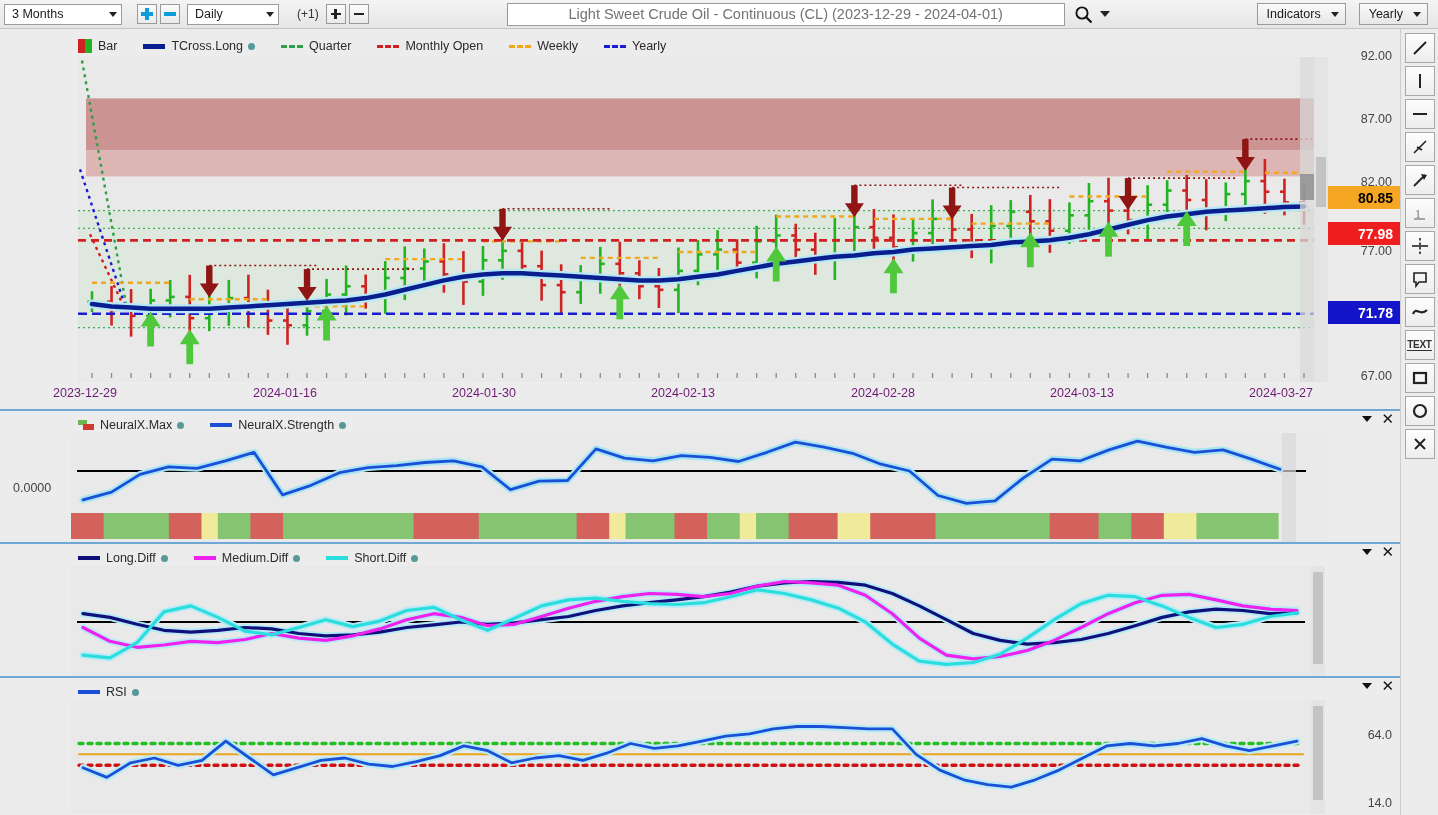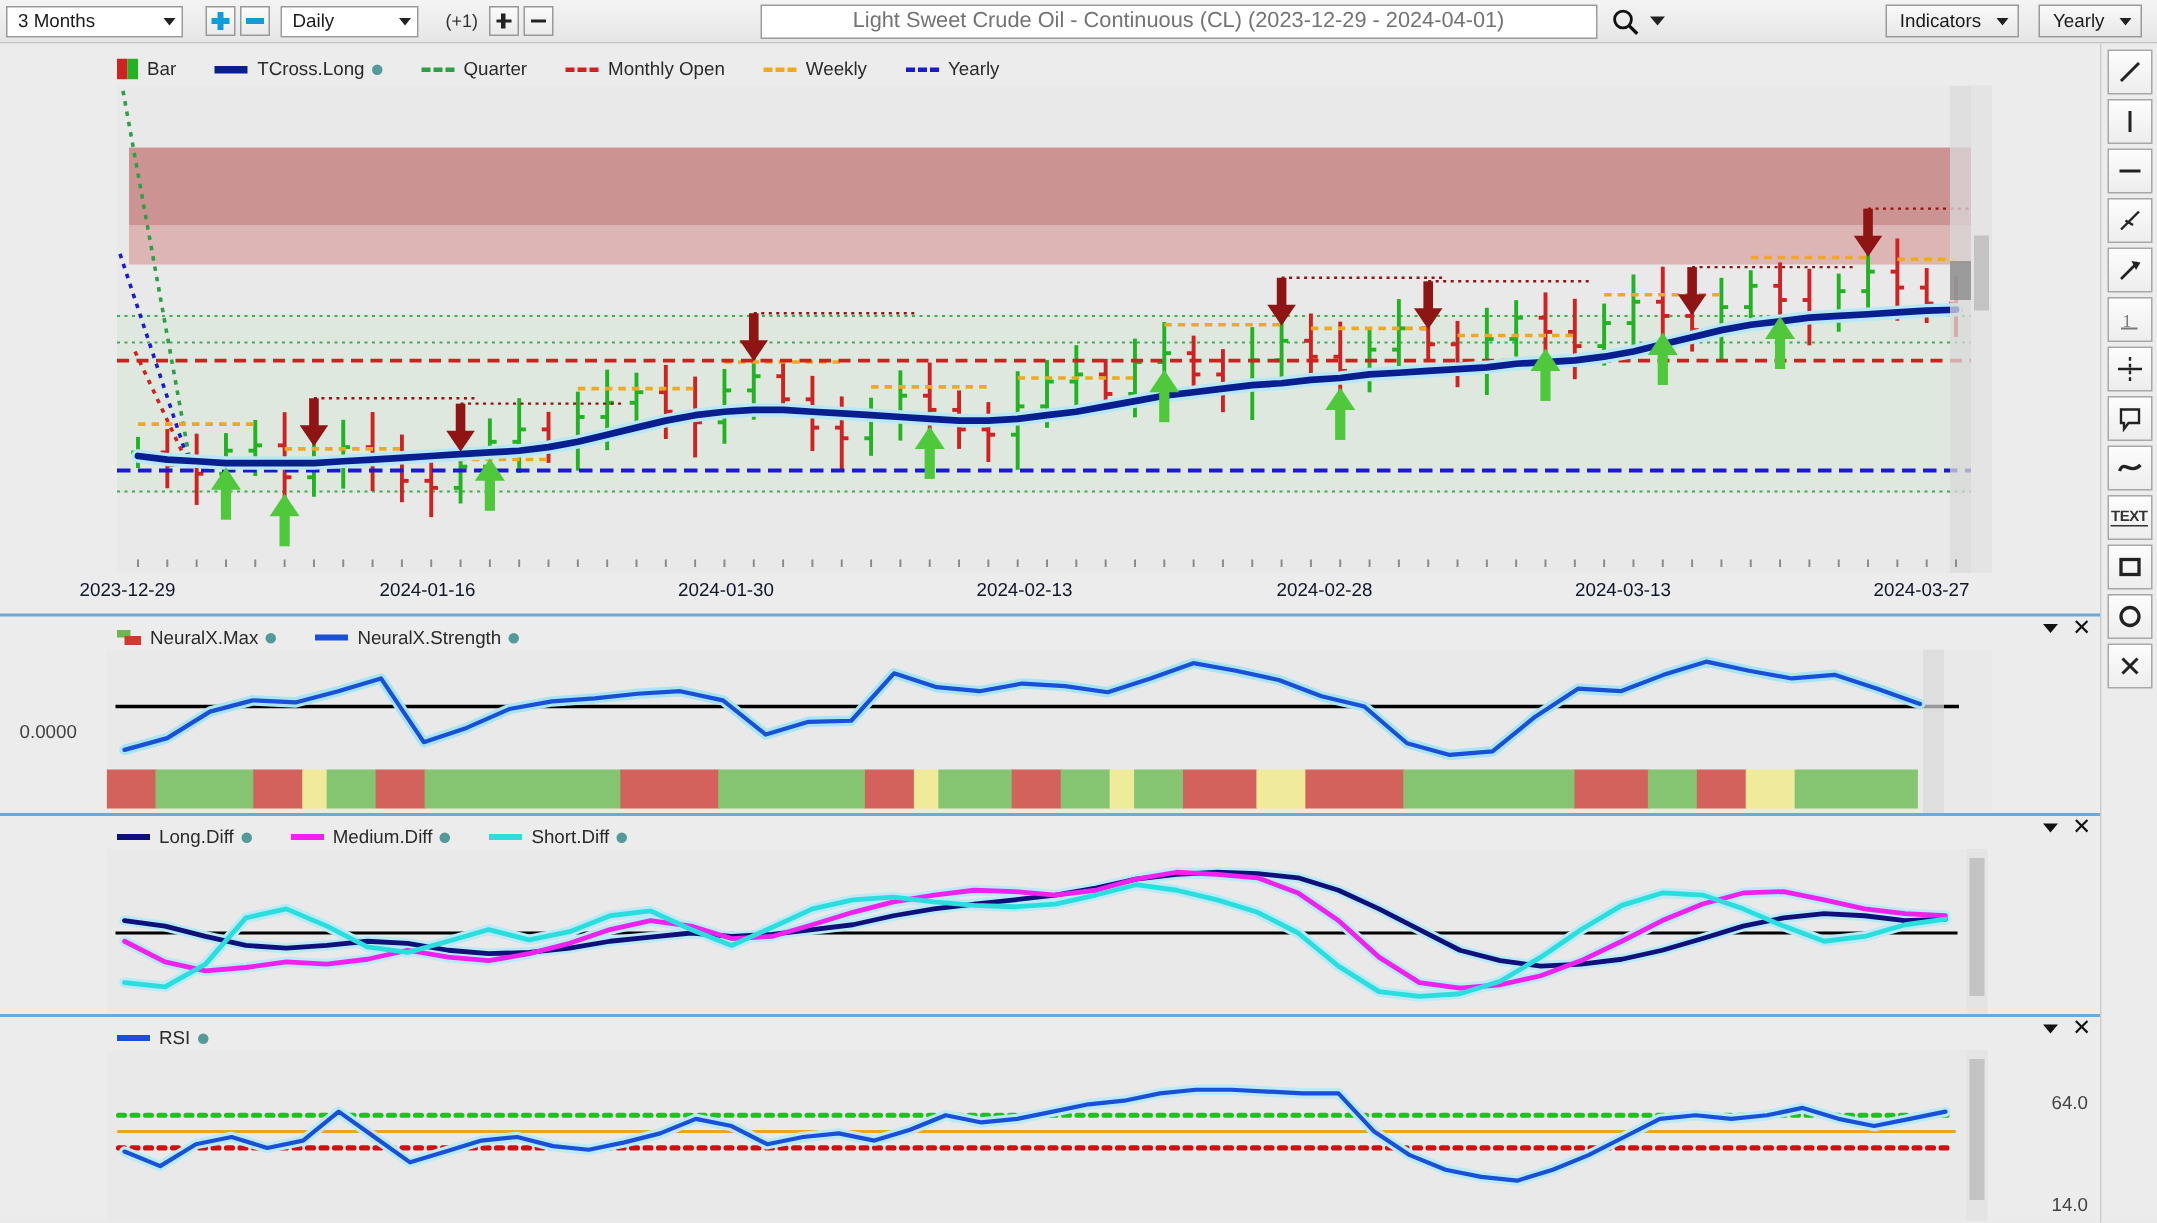--- a/index.html
+++ b/index.html
@@ -111,21 +111,21 @@
     position: absolute; right: 0; top: 0; width: 72px; height: 100%;
     background: #ececec; font-size: 12.5px; color: #444;
   }
   .axis-right .tick { position: absolute; right: 8px; white-space: nowrap; }
   .pricetag {
     position: absolute; right: 0; height: 23px; width: 72px;
     display: flex; align-items: center; justify-content: flex-end;
     padding-right: 7px; font-size: 14px; font-weight: bold; color: #fff;
   }
   .xaxis { position: absolute; left: 0; bottom: 0; width: 100%; height: 24px;
-           font-size: 12.5px; color: #0f172a; }
+           font-size: 12.5px; color: #701a75; }
   .xaxis .xt { position: absolute; top: 3px; transform: translateX(-50%); white-space: nowrap; }
   .panel-ctl { position: absolute; right: 6px; top: 3px; display: flex;
                align-items: center; gap: 9px; z-index: 8; }
   .pc-caret { width: 0; height: 0; border-left: 5px solid transparent;
               border-right: 5px solid transparent; border-top: 6px solid #111; cursor: pointer; }
   .pc-x { font-size: 15px; color: #111; line-height: 10px; cursor: pointer; font-family: "Liberation Sans", sans-serif;}
   .vsb { position: absolute; right: 0; top: 0; width: 14px; height: 100%;
          background: #e4e4e4; }
   .vsb-thumb { position: absolute; left: 2px; width: 10px; background: #c3c3c3; }
 </style>
@@ -619,20 +619,30 @@
             <line x1="1186.9032258064515" y1="316" x2="1186.9032258064515" y2="321" stroke="#8a8a8a" stroke-width="1.3"></line>
             <line x1="1206.4516129032256" y1="316" x2="1206.4516129032256" y2="321" stroke="#8a8a8a" stroke-width="1.3"></line>
             <line x1="1226" y1="316" x2="1226" y2="321" stroke="#8a8a8a" stroke-width="1.3"></line>
           </svg>
       </div>
 
       <div class="vsb" style="left:1314px; top:28px; height:325px; width:14px;">
         <div class="vsb-thumb" style="top:100px; height:50px;"></div>
       </div>
 
+      <div class="axis-right" style="width:72px;">
+        <span class="tick" style="top:20px;">92.00</span>
+        <span class="tick" style="top:83px;">87.00</span>
+        <span class="tick" style="top:146px;">82.00</span>
+        <span class="tick" style="top:215px;">77.00</span>
+        <span class="tick" style="top:340px;">67.00</span>
+        <div class="pricetag" style="top:157px; background:#f5a623; color:#000;">80.85</div>
+        <div class="pricetag" style="top:193px; background:#f01f1f;">77.98</div>
+        <div class="pricetag" style="top:272px; background:#1414c8;">71.78</div>
+      </div>
 
       <div class="xaxis" style="height:26px;">
         <span class="xt" style="left:85px;">2023-12-29</span>
         <span class="xt" style="left:285px;">2024-01-16</span>
         <span class="xt" style="left:484px;">2024-01-30</span>
         <span class="xt" style="left:683px;">2024-02-13</span>
         <span class="xt" style="left:883px;">2024-02-28</span>
         <span class="xt" style="left:1082px;">2024-03-13</span>
         <span class="xt" style="left:1281px;">2024-03-27</span>
       </div>

